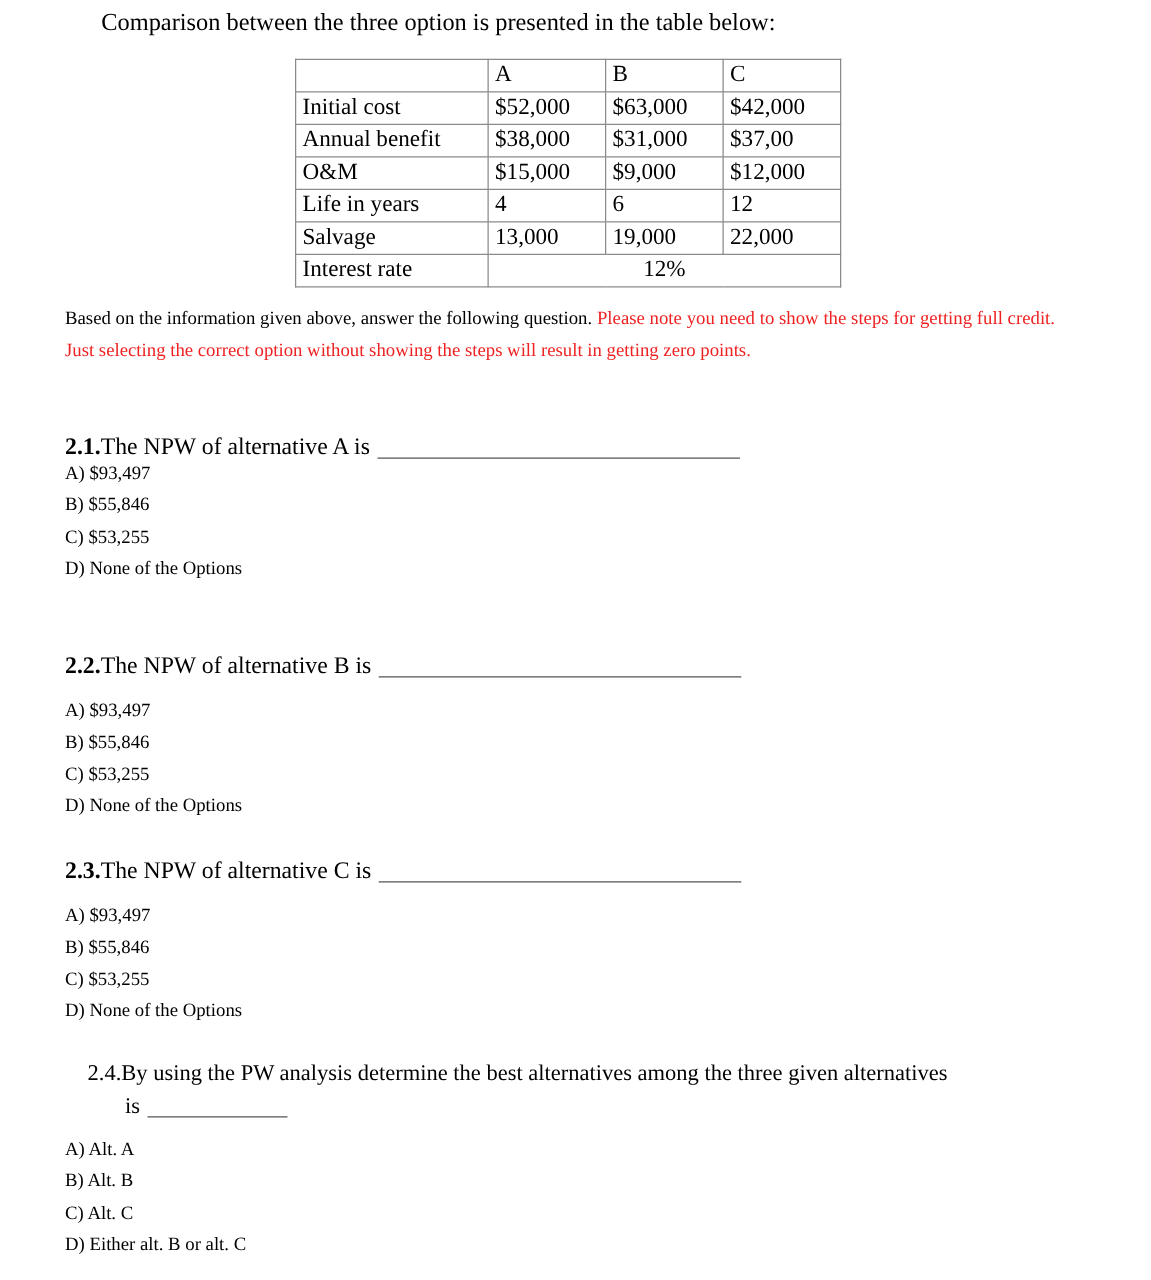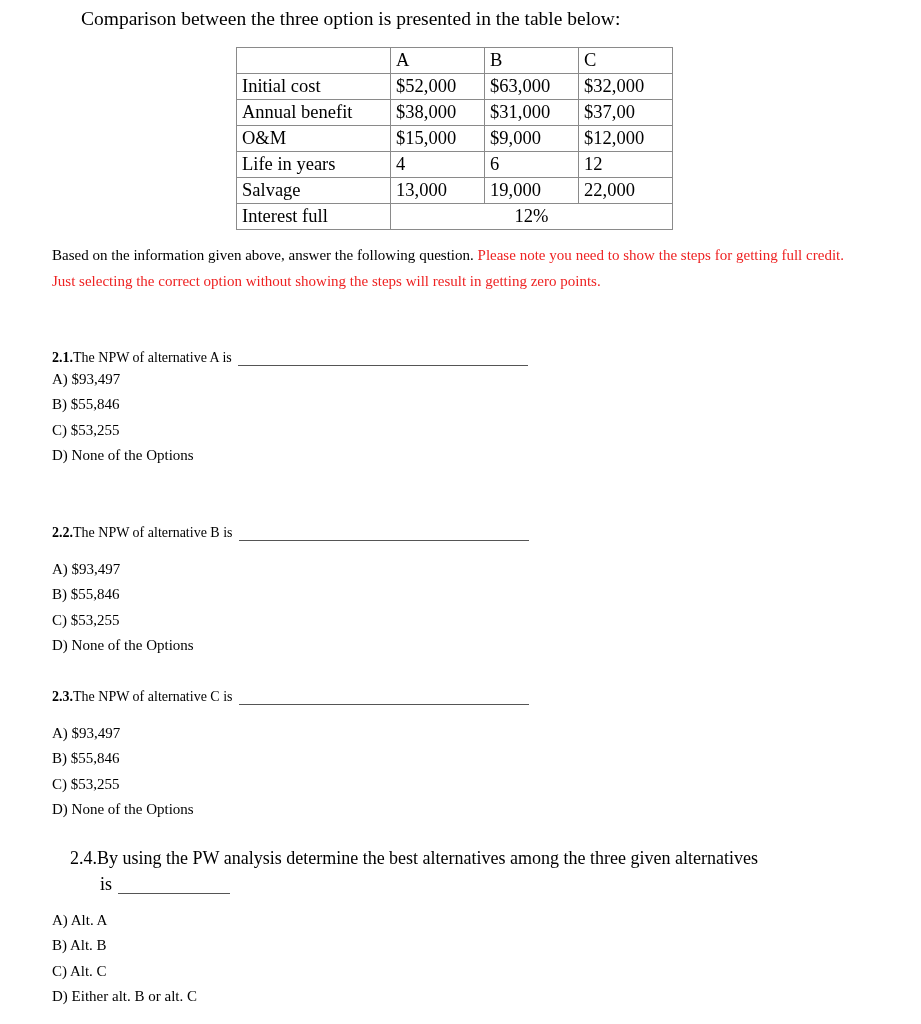--- a/index.html
+++ b/index.html
@@ -66,21 +66,21 @@
     line-height: 25.5px;
     text-align: justify;
     text-justify: inter-word;
   }
   .para .red { color: #ee2222; }
 
   
   .q {
     position: absolute;
     left: 52px;
-    font-size: 14px;
+    font-size: 19px;
     line-height: 25px;
     white-space: nowrap;
   }
   .q .num { font-weight: bold; }
   .blank-line {
     display: inline-block;
     border-bottom: 1.4px solid #555555;
     vertical-align: -4px;
     margin-left: 6px;
   }
@@ -123,21 +123,21 @@
         <tr>
           <td class="lab blank"></td>
           <td class="ca">A</td>
           <td class="cb">B</td>
           <td class="cc">C</td>
         </tr>
         <tr>
           <td class="lab">Initial cost</td>
           <td class="ca">$52,000</td>
           <td class="cb">$63,000</td>
-          <td class="cc">$32,000</td>
+          <td class="cc">$42,000</td>
         </tr>
         <tr>
           <td class="lab">Annual benefit</td>
           <td class="ca">$38,000</td>
           <td class="cb">$31,000</td>
           <td class="cc">$37,00</td>
         </tr>
         <tr>
           <td class="lab">O&amp;M</td>
           <td class="ca">$15,000</td>
@@ -150,21 +150,21 @@
           <td class="cb">6</td>
           <td class="cc">12</td>
         </tr>
         <tr>
           <td class="lab">Salvage</td>
           <td class="ca">13,000</td>
           <td class="cb">19,000</td>
           <td class="cc">22,000</td>
         </tr>
         <tr>
-          <td class="lab">Interest full</td>
+          <td class="lab">Interest rate</td>
           <td class="merged" colspan="3">12%</td>
         </tr>
       </tbody>
     </table>
   </div>
 
   <div class="para"><span>Based on the information given above, answer the following question. </span><span class="red">Please note you need to show the steps for getting full credit. Just selecting the correct option without showing the steps will result in getting zero points.</span></div>
 
   <div class="q" style="top:345px;"><span class="num">2.1.</span><span>The NPW of alternative A is</span><span class="blank-line bl-long"></span></div>
   <div class="opts" style="top:367px;">

